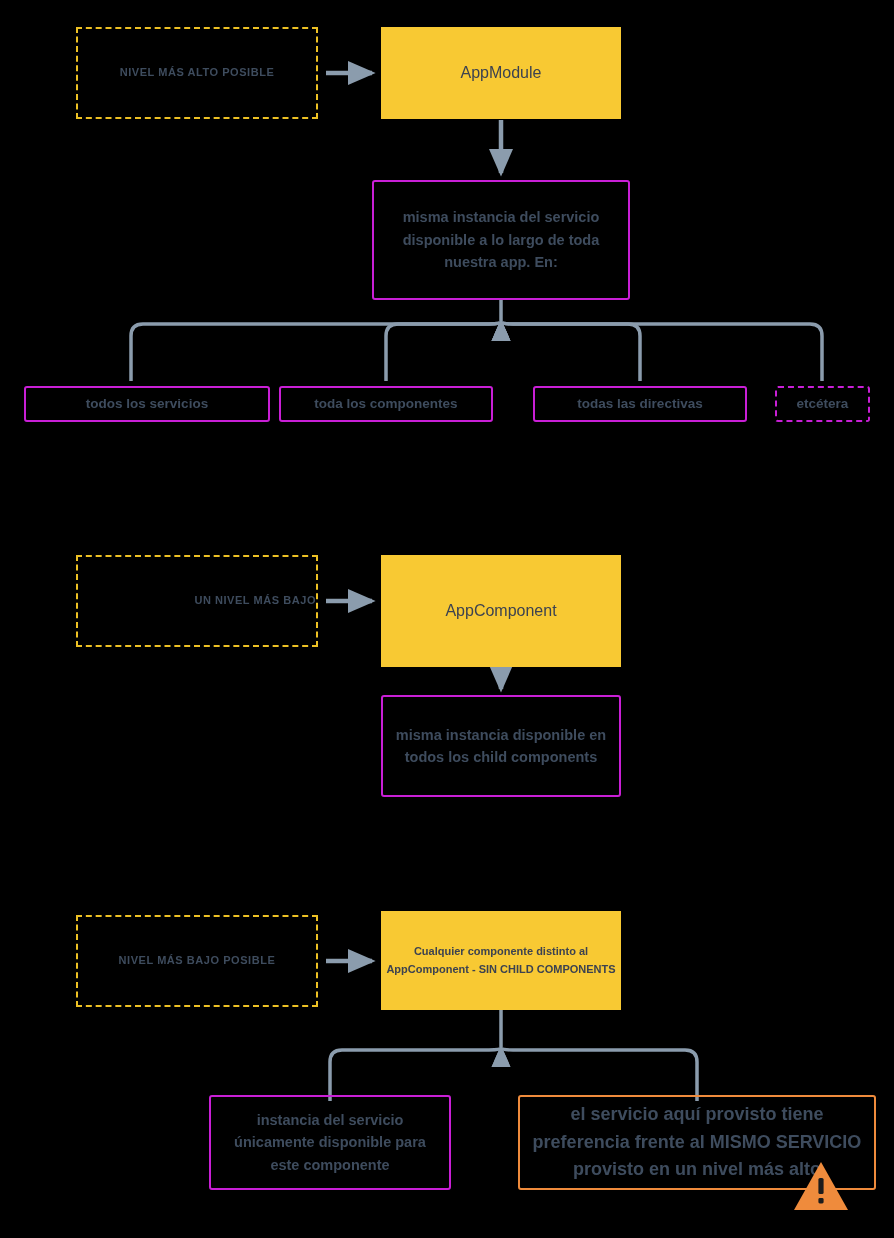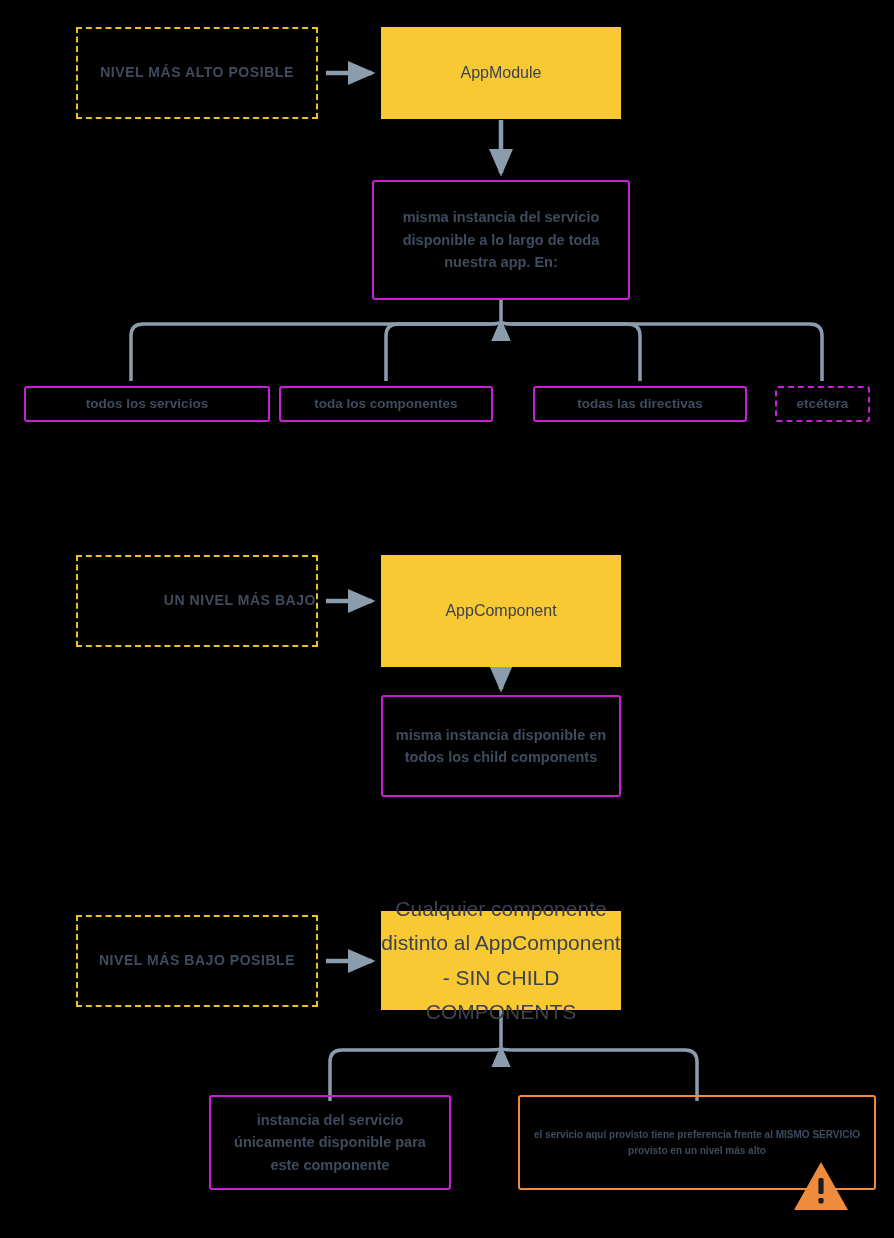--- a/index.html
+++ b/index.html
@@ -32,36 +32,37 @@
     display: flex;
     align-items: center;
     justify-content: center;
     text-align: center;
     line-height: 1.55;
   }
   
   .level-label {
     border: 2px dashed #edc124;
     color: #3e4c5e;
-    font-size: 14px;
+    font-size: 11px;
     letter-spacing: 0.55px;
     font-weight: 700;
     background: transparent;
   }
   
   .yellow-box {
     background: #f8c933;
     color: #3c4250;
     font-size: 16px;
     border: none;
     padding: 6px 0;
   }
   .yellow-box.multiline {
-    font-size: 21px;
+    font-size: 11px;
     line-height: 1.62;
+    font-weight: bold;
   }
   
   .magenta-box {
     border: 2px solid #c91fd6;
     border-radius: 3px;
     color: #3e4c5e;
     font-size: 14.5px;
     background: transparent;
     padding: 4px 10px;
     font-weight: 600;
@@ -71,21 +72,21 @@
     padding: 2px 8px;
   }
   .magenta-box.dashed {
     border-style: dashed;
   }
   
   .orange-box {
     border: 2px solid #ef8b3c;
     border-radius: 3px;
     color: #3e4c5e;
-    font-size: 10px;
+    font-size: 18px;
     background: transparent;
     padding: 4px 12px;
     font-weight: 600;
   }
   .warn-icon {
     position: absolute;
     width: 56px;
     height: 52px;
   }
   .node-text {

